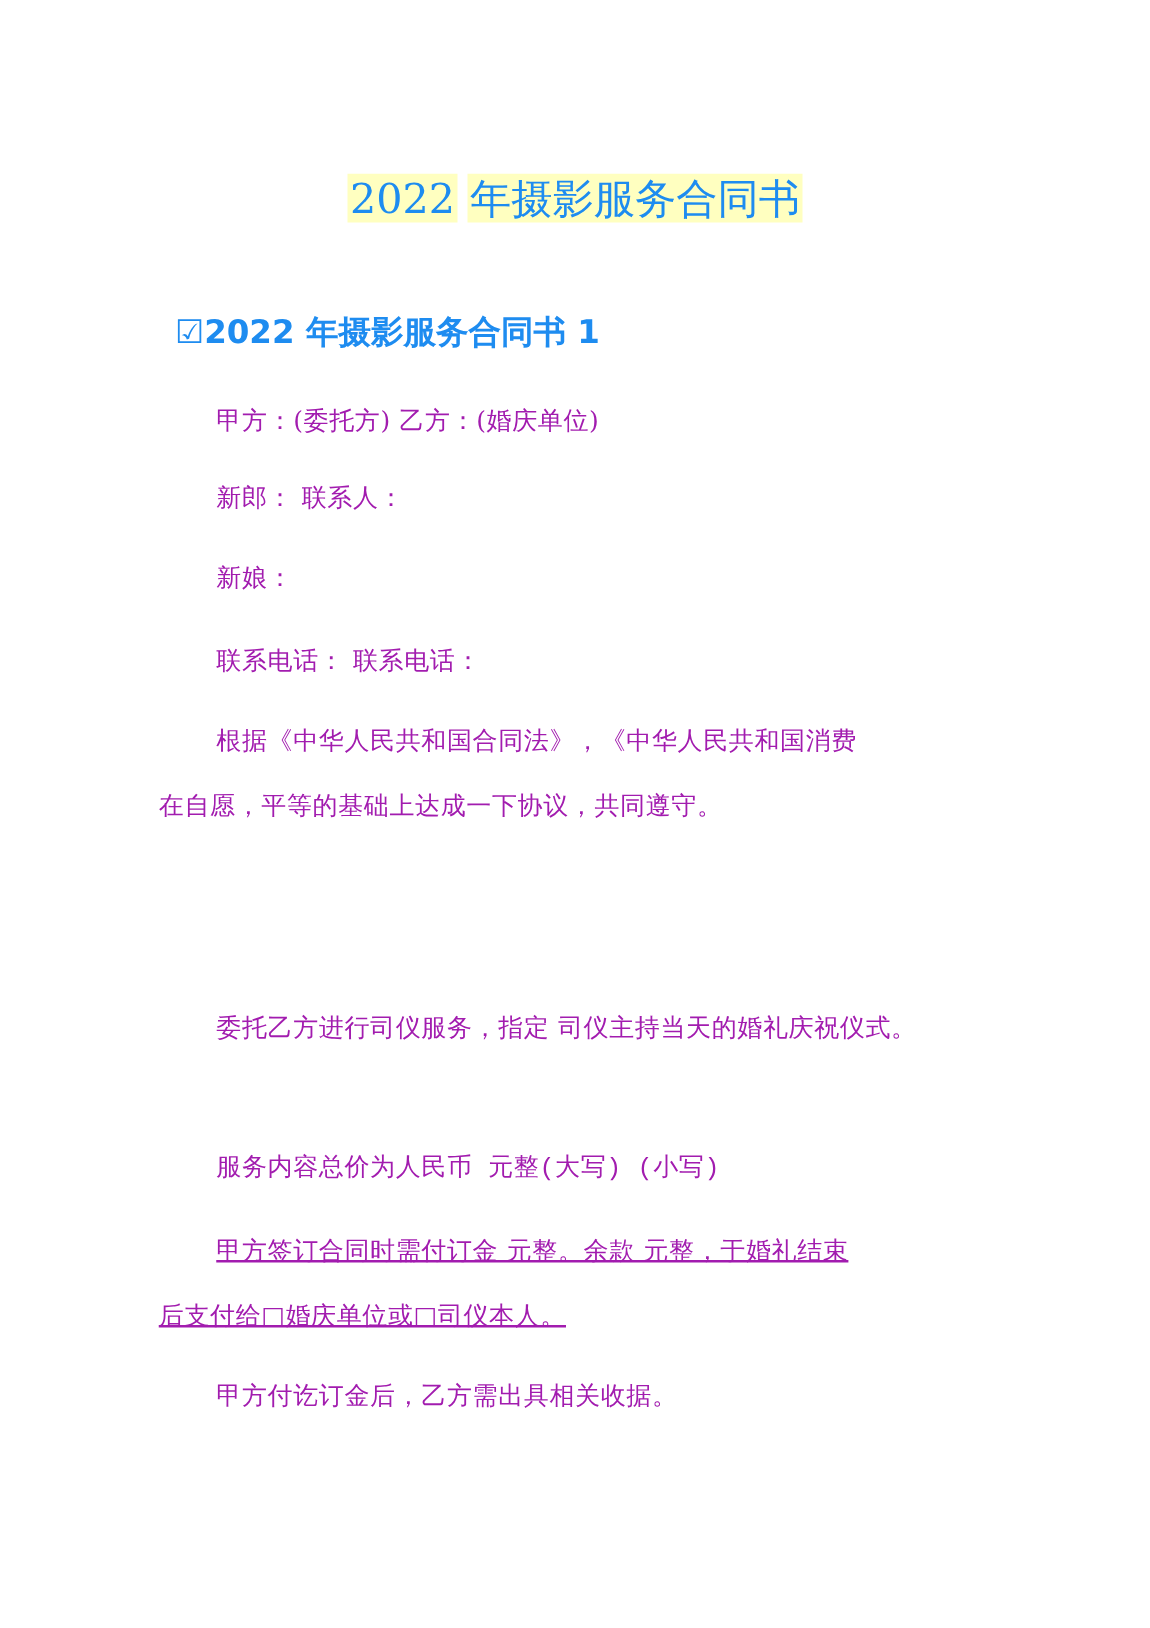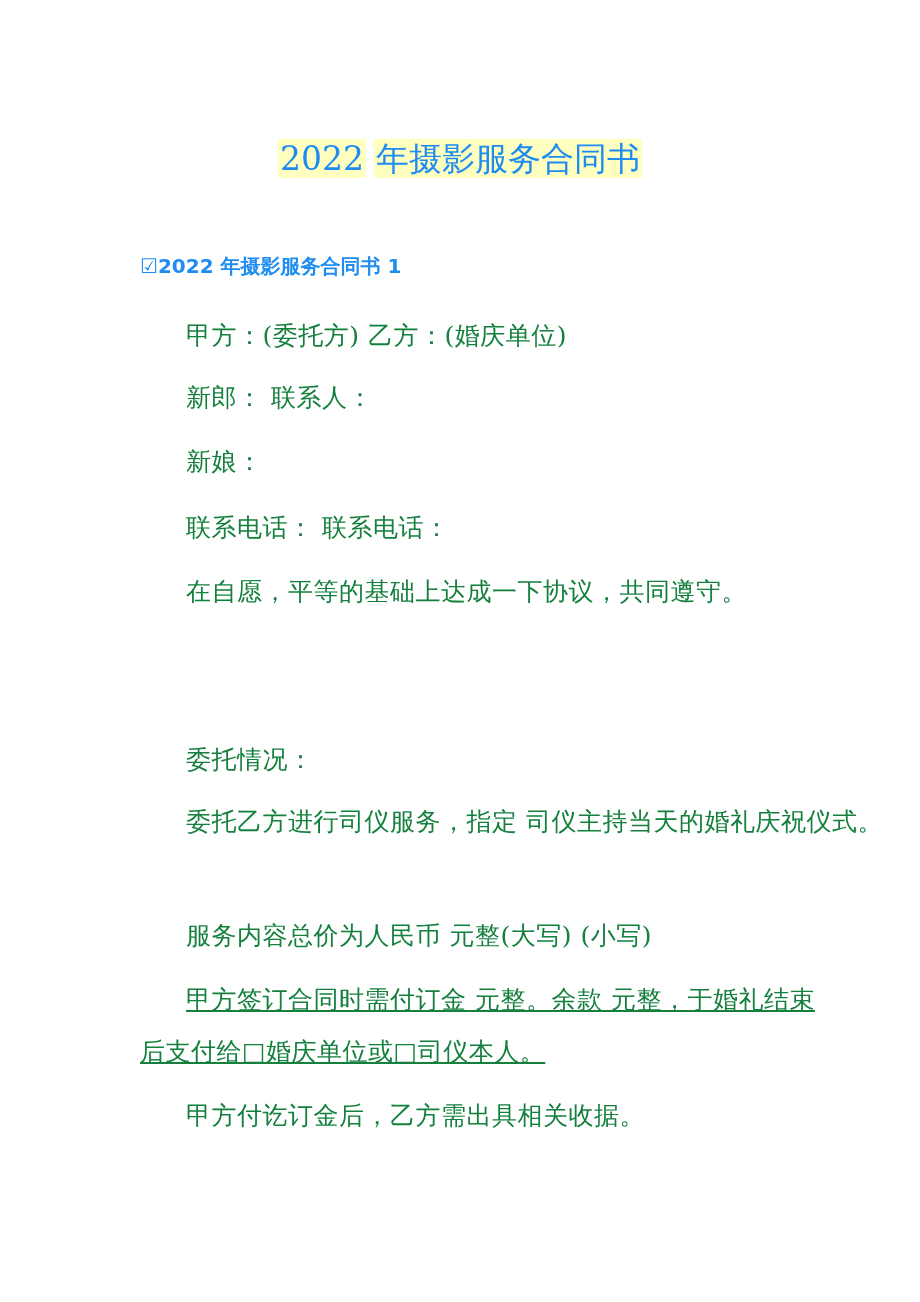--- a/index.html
+++ b/index.html
@@ -38,38 +38,38 @@
       padding: 0 2px;
     }
     .title .gap {
       display: inline-block;
       width: 8px;
     }
     .subheading {
       position: absolute;
       top: 250px;
       left: 140px;
-      font-size: 20px;
+      font-size: 26px;
       line-height: 32px;
       color: #1E8CF0;
       font-family: "DejaVu Sans", "Liberation Sans", sans-serif;
       font-weight: bold;
       white-space: nowrap;
     }
     .subheading .check {
       font-weight: normal;
     }
     .p {
       position: absolute;
-      left: 140px;
+      left: 127px;
       width: 640px;
-      font-size: 25px;
+      font-size: 20px;
       line-height: 52px;
       font-family: "DejaVu Serif", "Liberation Serif", serif;
-      color: #15803d;
+      color: #a21caf;
       text-indent: 46px;
       letter-spacing: 0.5px;
     }
     .p .line {
       display: block;
       white-space: nowrap;
     }
     .p .line + .line {
       text-indent: 0;
     }
@@ -97,32 +97,30 @@
 
   <div class="p" style="top:436px;">
     <span class="line">新娘：</span>
   </div>
 
   <div class="p" style="top:502px;">
     <span class="line">联系电话：  联系电话：</span>
   </div>
 
   <div class="p" style="top:566px;">
+    <span class="line">根据《中华人民共和国合同法》，《中华人民共和国消费</span>
     <span class="line">在自愿，平等的基础上达成一下协议，共同遵守。</span>
   </div>
 
-  <div class="p" style="top:734px;">
-    <span class="line">委托情况：</span>
-  </div>
 
   <div class="p" style="top:796px;">
     <span class="line">委托乙方进行司仪服务，指定 司仪主持当天的婚礼庆祝仪式。</span>
   </div>
 
-  <div class="p" style="top:910px;">
+  <div class="p" style="top:910px;font-family:Liberation Mono, monospace;">
     <span class="line">服务内容总价为人民币 元整(大写) (小写)</span>
   </div>
 
   <div class="p" style="top:974px;text-decoration:underline;">
     <span class="line">甲方签订合同时需付订金 元整。余款 元整，于婚礼结束</span>
     <span class="line">后支付给□婚庆单位或□司仪本人。</span>
   </div>
 
   <div class="p" style="top:1090px;">
     <span class="line">甲方付讫订金后，乙方需出具相关收据。</span>

